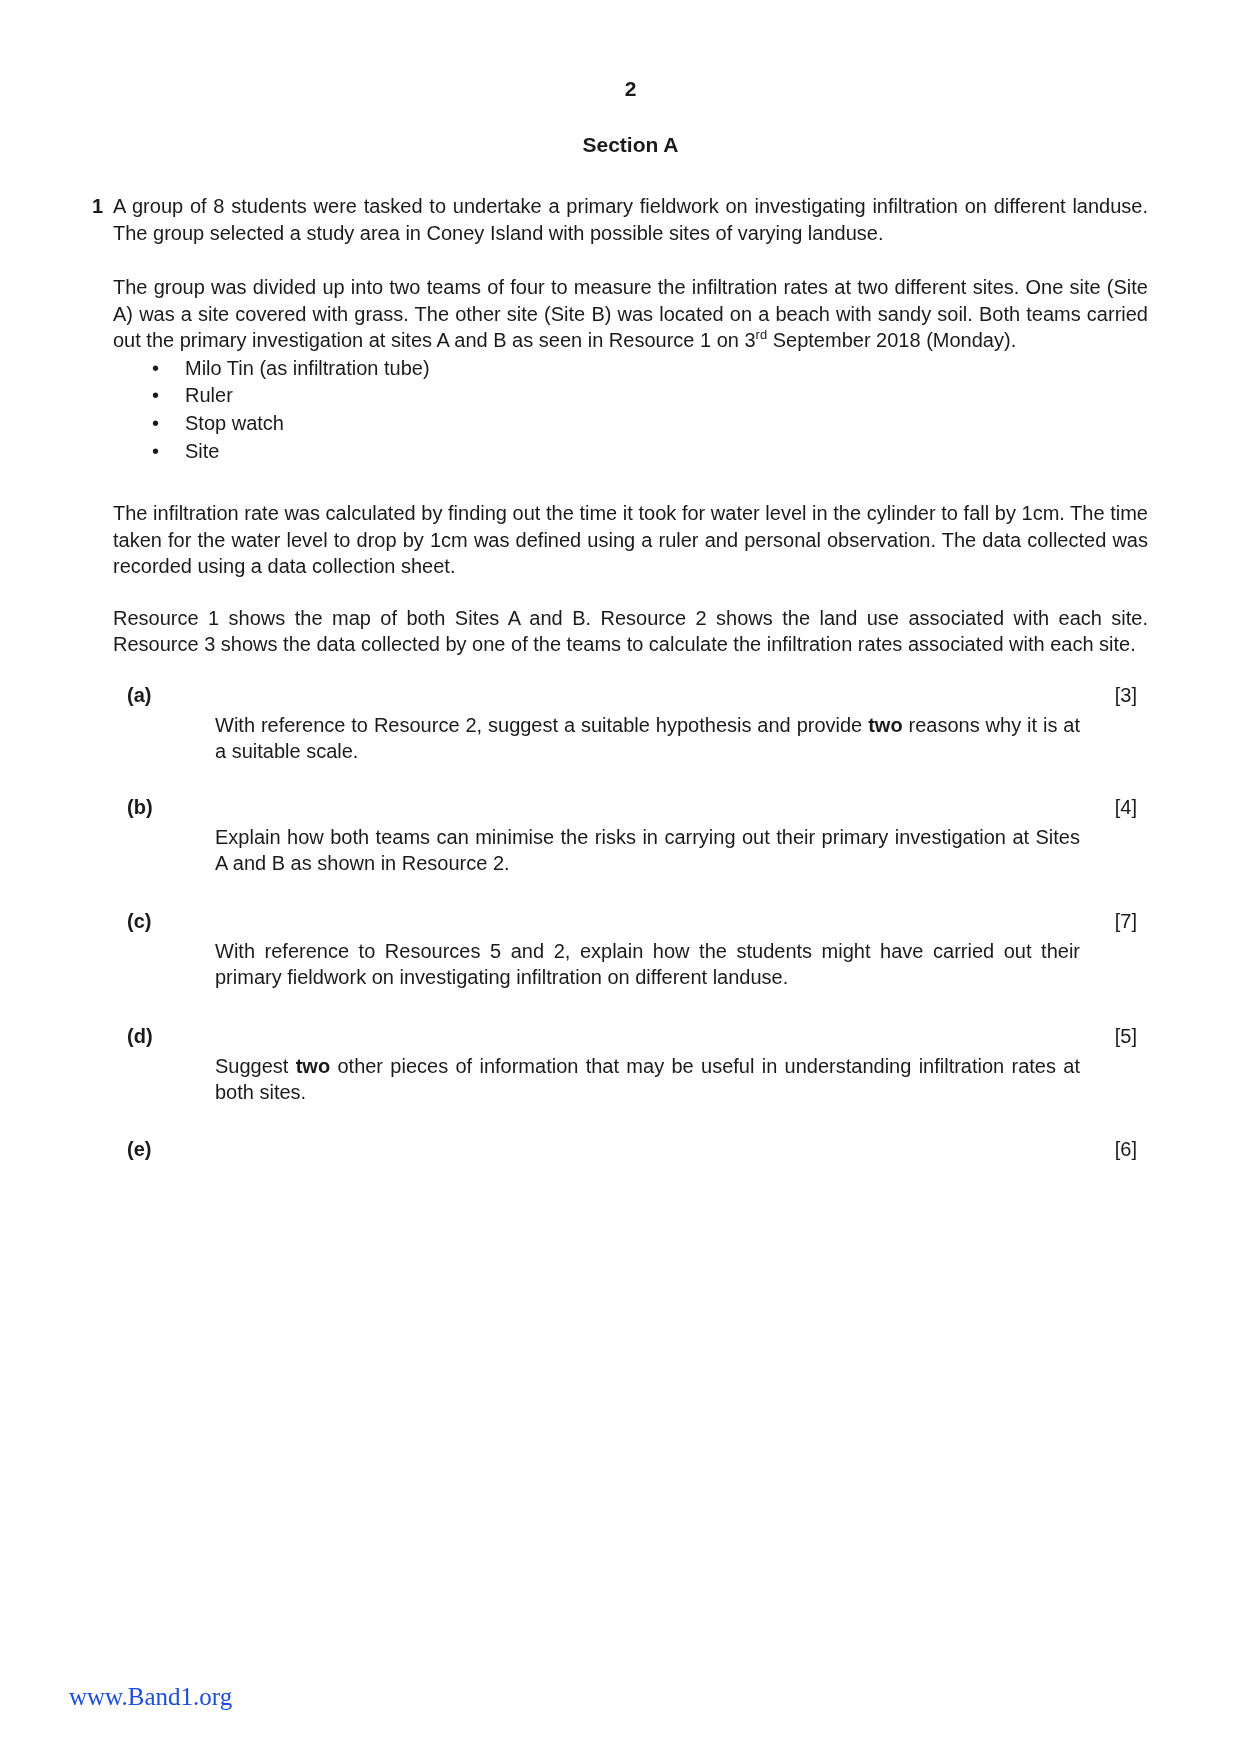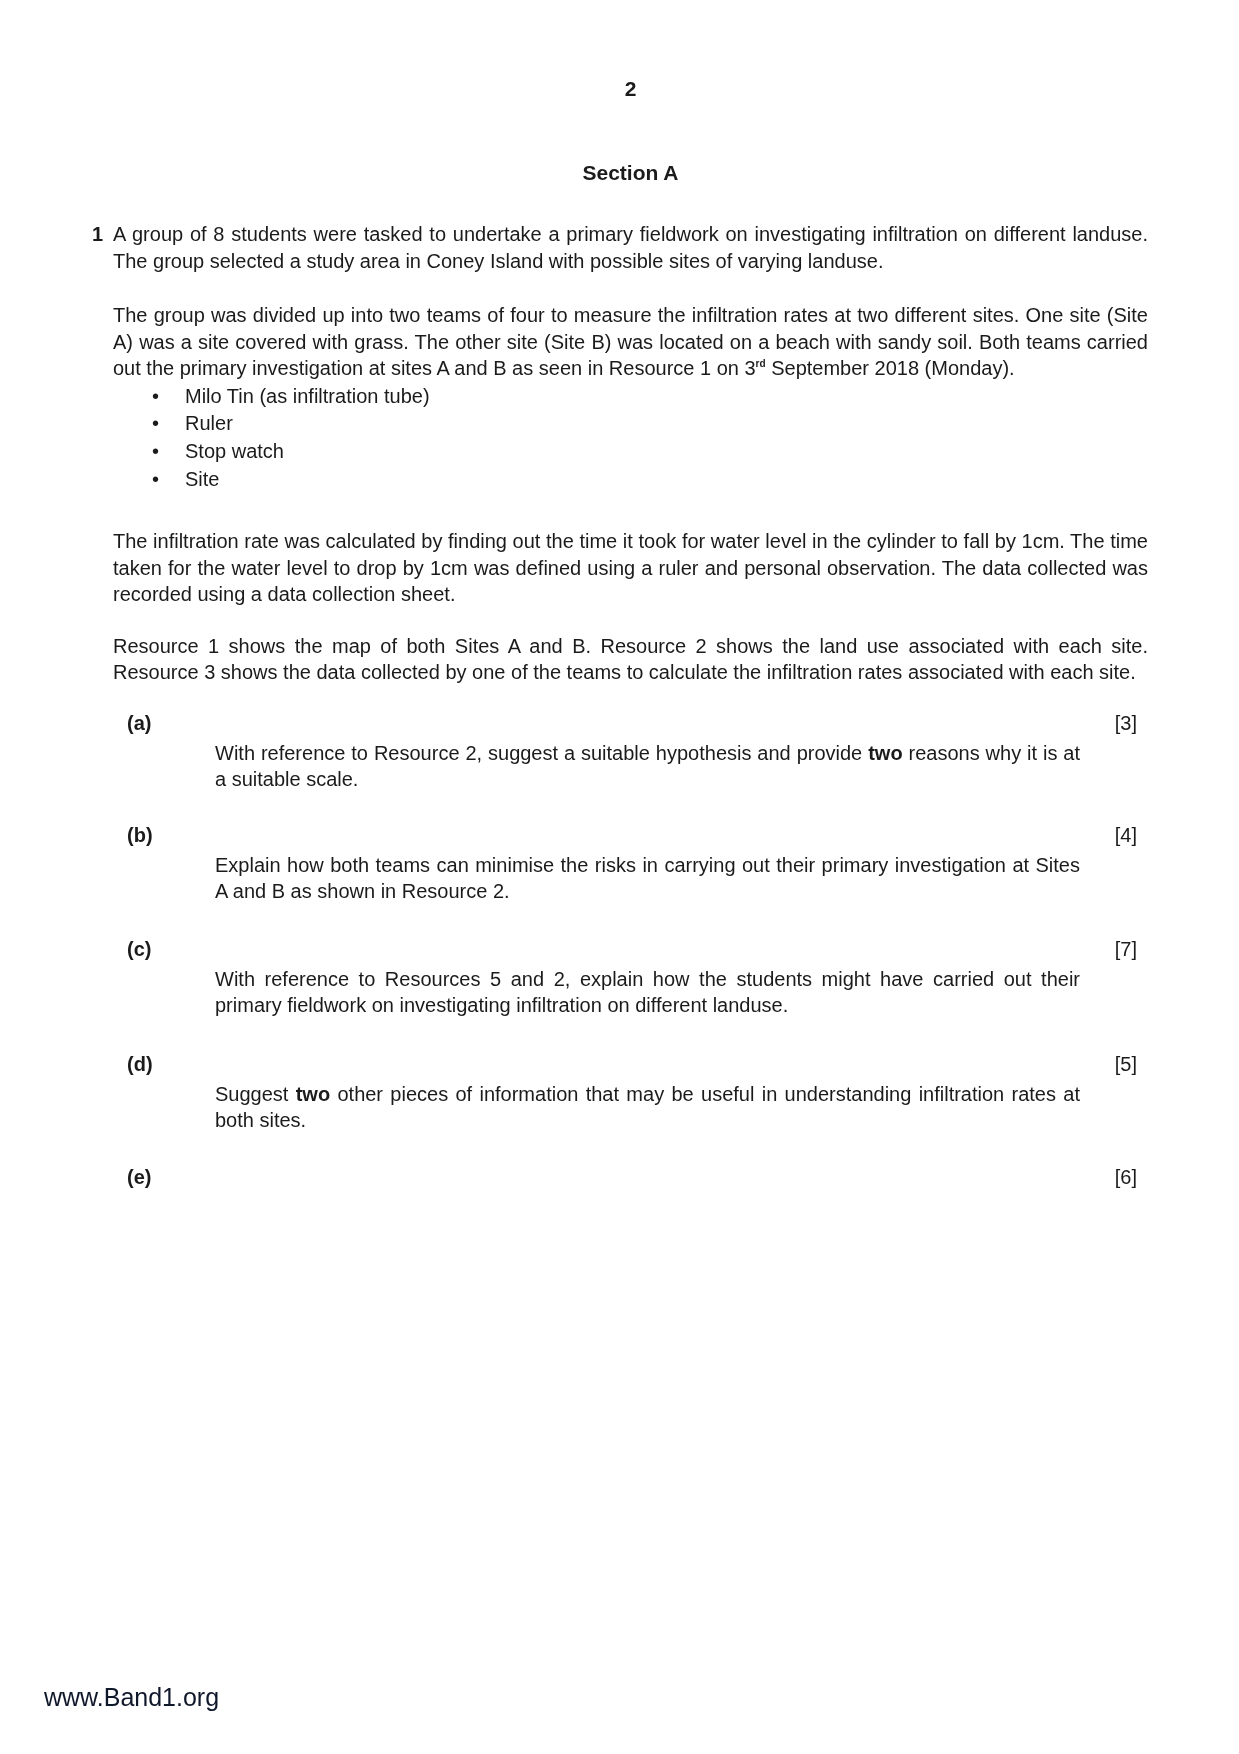--- a/index.html
+++ b/index.html
@@ -30,21 +30,21 @@
     line-height: 22px;
     margin: 0;
   }
   .heading {
     text-align: center;
     font-weight: bold;
     font-size: 21px;
     line-height: 22px;
     margin: 0;
   }
-  .section-heading { margin-top: 62px; }
+  .section-heading { margin-top: 34px; }
   .theme-heading   { margin-top: 28px; }
 
   .para {
     text-align: justify;
     margin: 0;
   }
   .q-intro {
     position: relative;
     margin-top: 37px;
   }
@@ -52,21 +52,21 @@
     position: absolute;
     left: -21px;
     top: 0;
     font-weight: bold;
   }
   .p2 { margin-top: 28px; }
   .equip-intro { margin-top: 24px; }
   .p4 { margin-top: 36px; }
   .p5 { margin-top: 25px; }
 
-  sup { font-size: 10px; line-height: 0; font-weight: bold; }
+  sup { font-size: 13px; line-height: 0; }
 
   ul.equipment {
     list-style: none;
     margin: 1px 0 0 0;
     padding: 0;
   }
   ul.equipment li {
     position: relative;
     padding-left: 72px;
     line-height: 26.5px;
@@ -102,26 +102,26 @@
   }
   .subq-marks {
     flex: 1;
     text-align: right;
     padding-right: 11px;
   }
   .b { font-weight: bold; }
 
   .footer {
     position: absolute;
-    left: 44px;
+    left: 69px;
     top: 1682px;
-    font-family: Liberation Sans, sans-serif;
+    font-family: Liberation Serif, serif;
     font-size: 25px;
     line-height: 30px;
-    color: #0f172a;
+    color: #1d4ed8;
   }
 </style>
 </head>
 <body>
 
 <div class="sheet">
   <div class="content">
 
     <p class="page-number">2</p>
 

